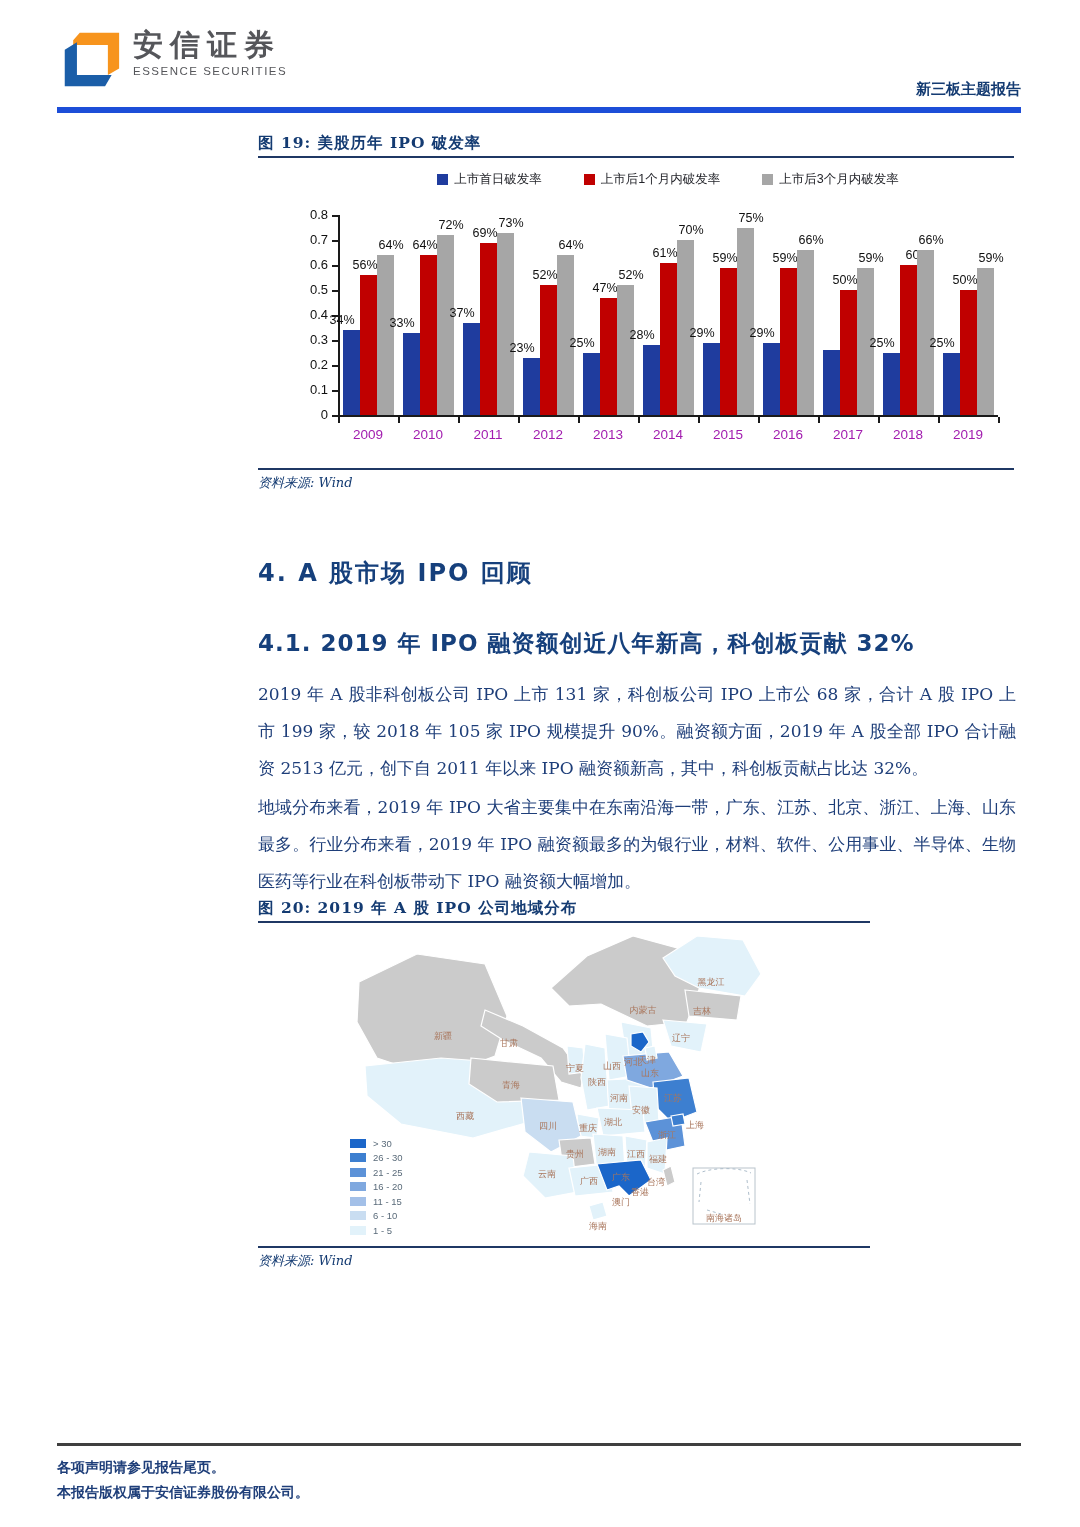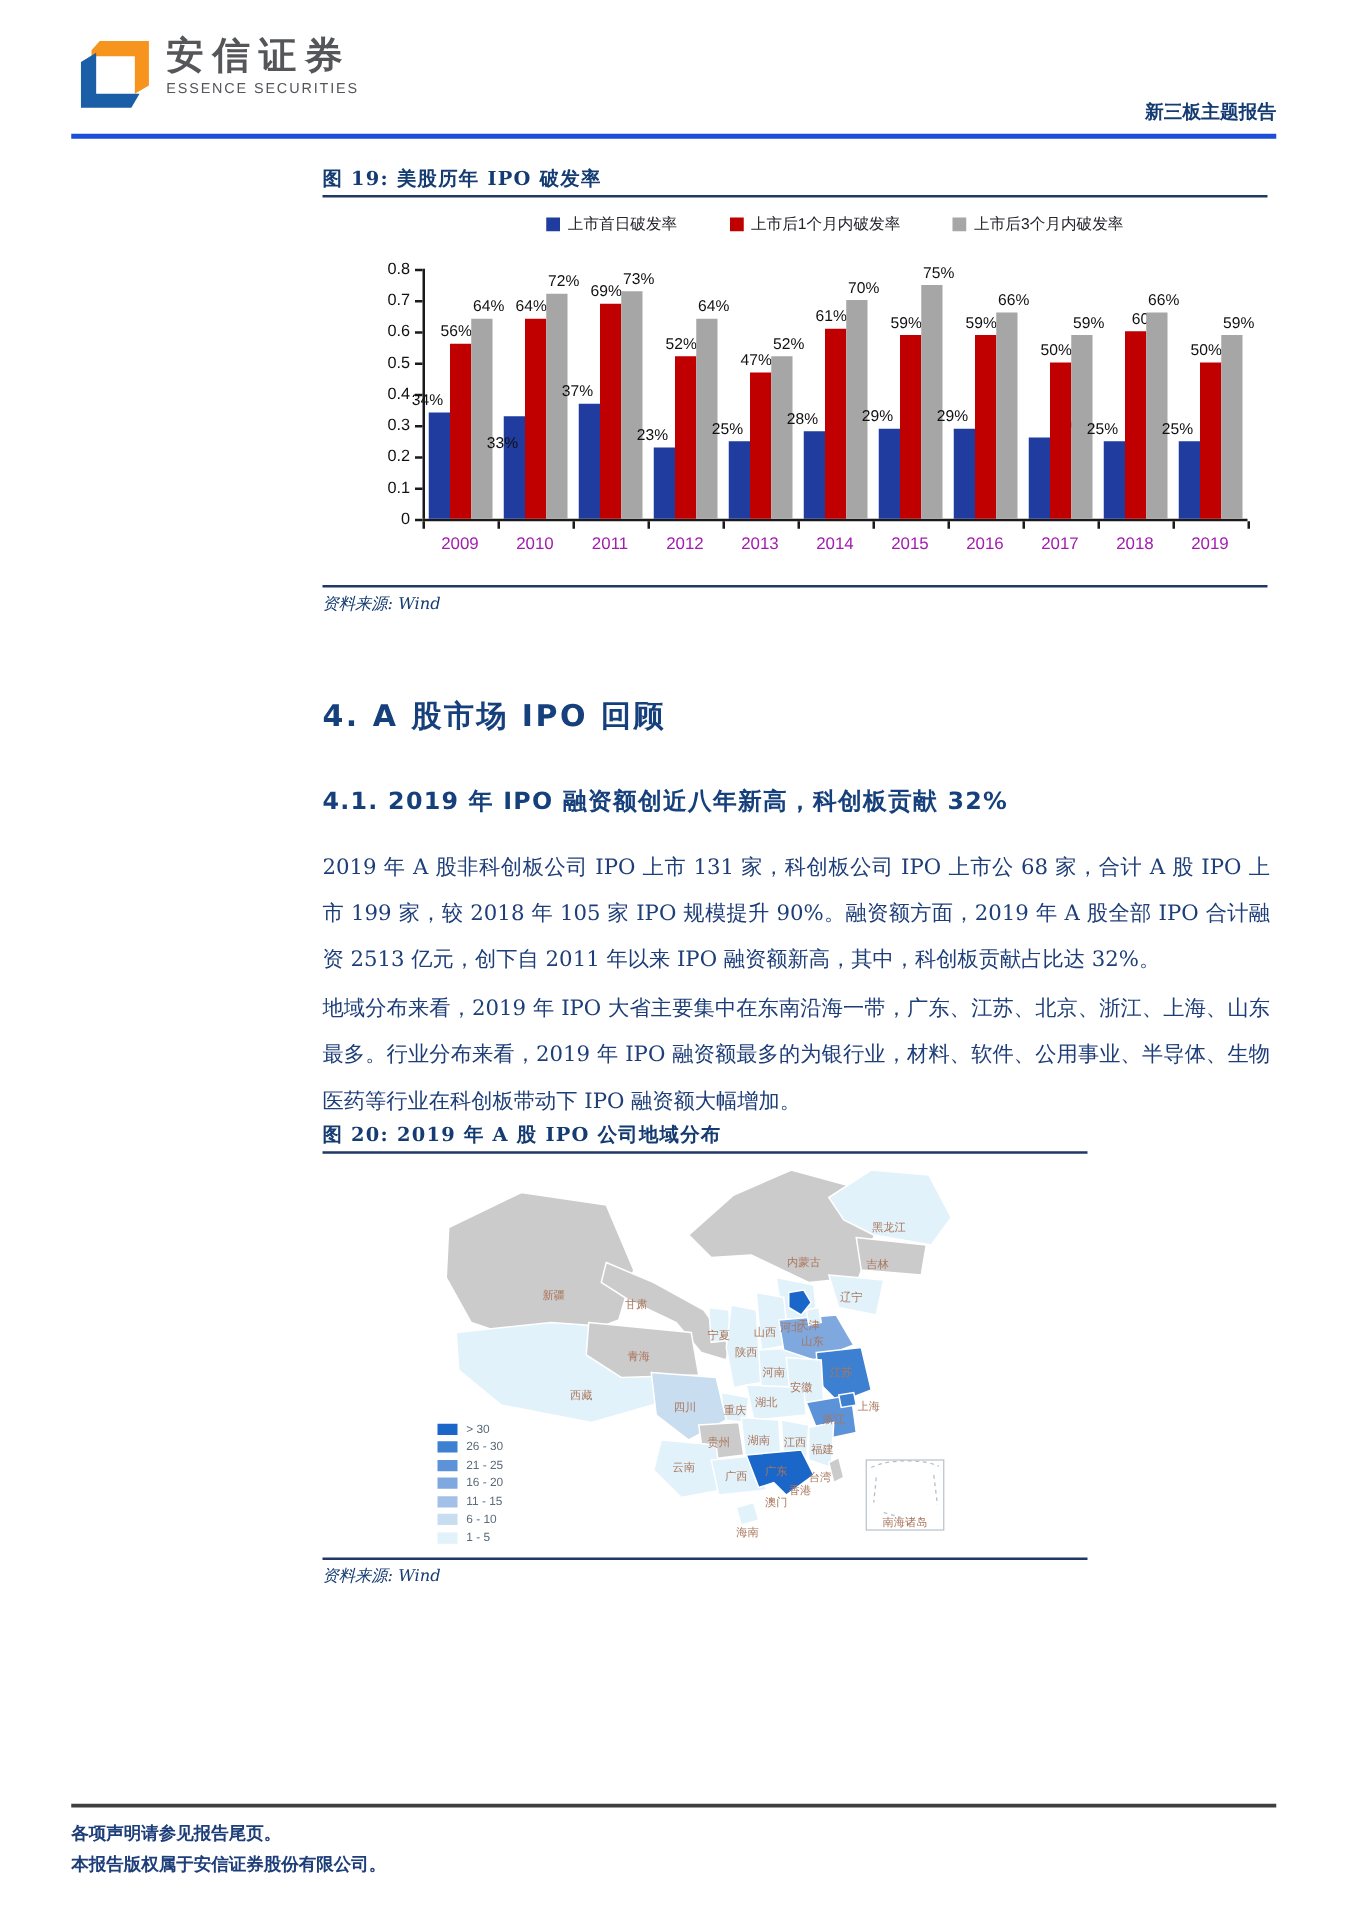--- a/index.html
+++ b/index.html
@@ -1,20 +1,20 @@
 <!DOCTYPE html>
 <html><head>
 <meta charset="utf-8">
 <style>
   html,body{margin:0;padding:0;background:#ffffff;}
   body{width:1080px;height:1527px;position:relative;font-family:"Liberation Sans",sans-serif;-webkit-font-smoothing:antialiased;}
   .page{position:absolute;inset:0;background:#fff;overflow:hidden;}
 
   
-  .header{position:absolute;left:57px;top:20px;width:964px;height:87px;border-bottom:4px solid #1d4ed8;}
+  .header{position:absolute;left:57px;top:20px;width:964px;height:87px;border-bottom:6px solid #1d4ed8;}
   .logo-wrap{position:absolute;left:4px;top:8px;display:flex;align-items:flex-start;}
   .logo-mark{width:60px;height:62px;}
   .logo-text{margin-left:12px;}
   .brand-cn{font-size:30px;font-weight:bold;color:#55565a;letter-spacing:7px;line-height:34px;font-family:"DejaVu Sans",sans-serif;}
   .brand-en{font-size:11.5px;color:#55565a;letter-spacing:1.5px;margin-top:3px;font-family:"Liberation Sans",sans-serif;}
   .report-tag{position:absolute;right:0;bottom:8px;font-size:15px;font-weight:bold;color:#143b72;font-family:"DejaVu Serif",serif;}
 
   
   .main{position:absolute;left:258px;top:0;width:758px;height:1527px;}
   .fig-title{position:absolute;left:0;font-size:15.5px;font-weight:bold;color:#143b72;font-family:"DejaVu Serif",serif;letter-spacing:1px;}
@@ -27,21 +27,21 @@
   .c-legend .li{display:flex;align-items:center;font-size:12.5px;color:#23242a;white-space:nowrap;}
   .c-legend .sw{width:11px;height:11px;margin-right:6px;display:inline-block;}
   .axis{position:absolute;background:#1a1a1a;}
   .ylab{position:absolute;text-align:right;font-size:13px;color:#111;width:60px;}
   .xlab{position:absolute;text-align:center;font-size:13.5px;color:#a21caf;}
   .bar{position:absolute;}
   .vlab{position:absolute;font-size:12.5px;color:#111;white-space:nowrap;transform:translateX(-50%);}
 
   
   .h2{position:absolute;left:0;top:557px;font-size:24px;font-weight:bold;color:#16407c;font-family:"DejaVu Sans",sans-serif;letter-spacing:2px;}
-  .h3{position:absolute;left:0;top:628px;font-size:19px;font-weight:bold;color:#16407c;font-family:"DejaVu Sans",sans-serif;letter-spacing:1px;}
+  .h3{position:absolute;left:0;top:628px;font-size:23px;font-weight:bold;color:#16407c;font-family:"DejaVu Sans",sans-serif;letter-spacing:1px;}
   .para{position:absolute;left:0;width:758px;font-size:17px;color:#1e3e79;line-height:37px;text-align:justify;font-family:"DejaVu Serif",serif;}
 
   
   #map{position:absolute;left:0;top:930px;width:612px;height:316px;}
   #map-svg{position:absolute;left:87px;top:0;width:545px;height:312px;}
   .prov{stroke:#ffffff;stroke-width:1.2;}
   .prov-label{font-size:9px;fill:#a9765c;text-anchor:middle;font-family:"DejaVu Sans",sans-serif;}
   .inset-box{fill:#ffffff;stroke:#b9c4cc;stroke-width:1;}
   .inset-dash{fill:none;stroke:#aebecb;stroke-width:1;stroke-dasharray:3 3;}
   #map-legend{position:absolute;left:92px;top:206px;}
@@ -126,21 +126,21 @@
         <div class="axis" style="left: 680px; top: 252px; width: 2px; height: 6px;"></div>
         <div class="axis" style="left: 740px; top: 252px; width: 2px; height: 6px;"></div>
         <div class="bar" style="left: 84.5px; top: 165px; width: 17px; height: 85px; background: rgb(31, 60, 158);"></div>
         <div class="vlab" style="left: 84px; top: 148px;">34%</div>
         <div class="bar" style="left: 101.5px; top: 110px; width: 17px; height: 140px; background: rgb(192, 0, 0);"></div>
         <div class="vlab" style="left: 107px; top: 93px;">56%</div>
         <div class="bar" style="left: 118.5px; top: 90px; width: 17px; height: 160px; background: rgb(166, 166, 166);"></div>
         <div class="vlab" style="left: 133px; top: 73px;">64%</div>
         <div class="xlab" style="left: 80px; top: 262px; width: 60px;">2009</div>
         <div class="bar" style="left: 144.5px; top: 167.5px; width: 17px; height: 82.5px; background: rgb(31, 60, 158);"></div>
-        <div class="vlab" style="left: 144px; top: 150.5px; margin-top: 31px;">33%</div>
+        <div class="vlab" style="left: 144px; top: 150.5px;">33%</div>
         <div class="bar" style="left: 161.5px; top: 90px; width: 17px; height: 160px; background: rgb(192, 0, 0);"></div>
         <div class="vlab" style="left: 167px; top: 73px;">64%</div>
         <div class="bar" style="left: 178.5px; top: 70px; width: 17px; height: 180px; background: rgb(166, 166, 166);"></div>
         <div class="vlab" style="left: 193px; top: 53px;">72%</div>
         <div class="xlab" style="left: 140px; top: 262px; width: 60px;">2010</div>
         <div class="bar" style="left: 204.5px; top: 157.5px; width: 17px; height: 92.5px; background: rgb(31, 60, 158);"></div>
         <div class="vlab" style="left: 204px; top: 140.5px;">37%</div>
         <div class="bar" style="left: 221.5px; top: 77.5px; width: 17px; height: 172.5px; background: rgb(192, 0, 0);"></div>
         <div class="vlab" style="left: 227px; top: 60.5px;">69%</div>
         <div class="bar" style="left: 238.5px; top: 67.5px; width: 17px; height: 182.5px; background: rgb(166, 166, 166);"></div>

